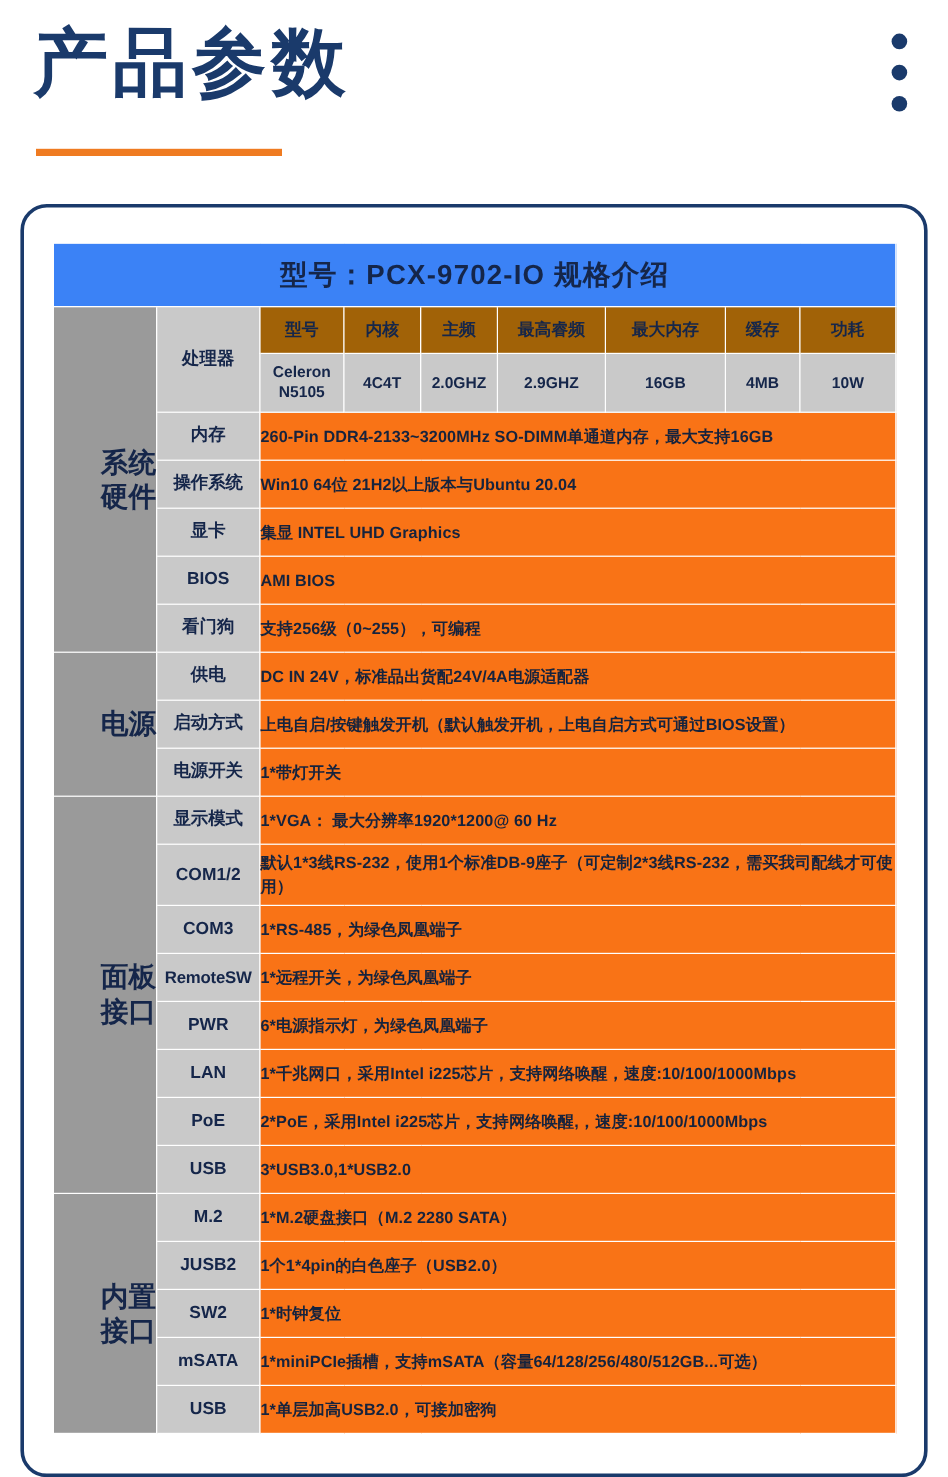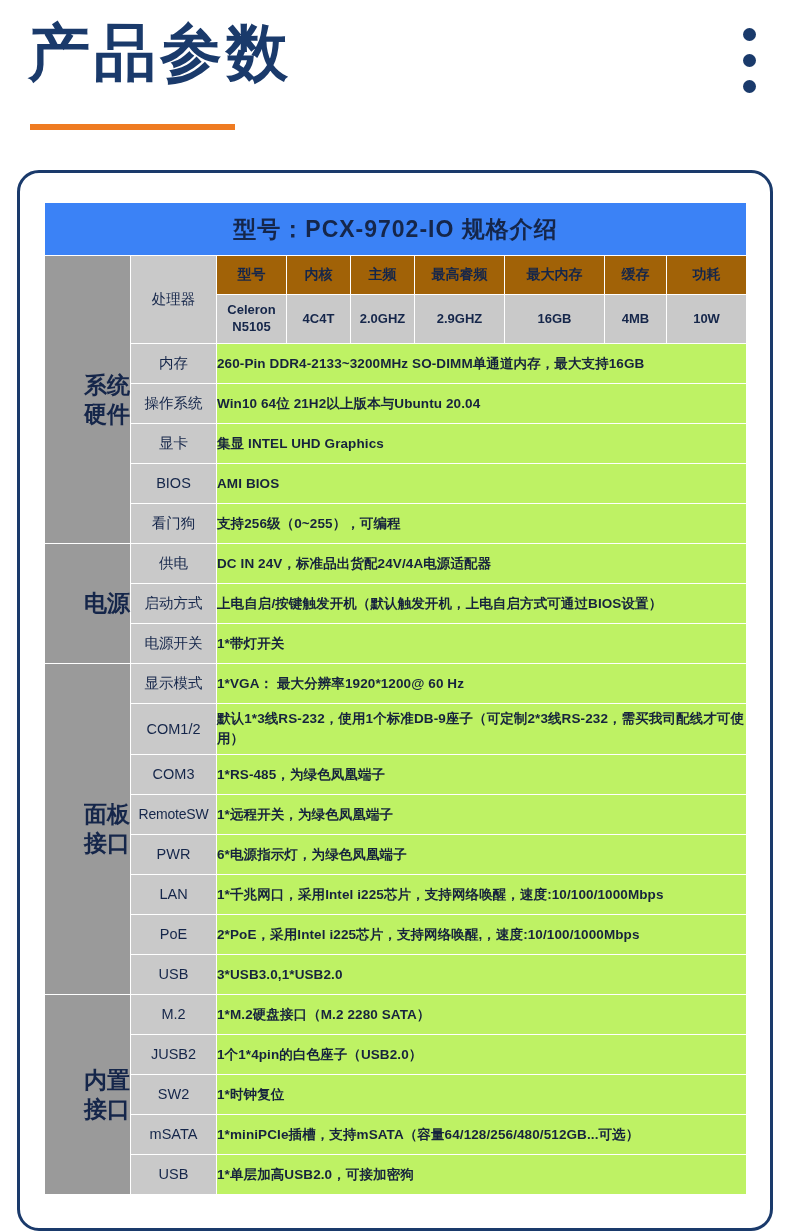--- a/index.html
+++ b/index.html
@@ -105,32 +105,32 @@
     font-size: 23px;
     font-weight: bold;
     line-height: 1.25;
     width: 86px;
   }
   .lbl {
     background: #c9c9c9;
     color: #15264a;
     text-align: center;
     font-size: 14.5px;
-    font-weight: normal;
+    font-weight: bold;
     width: 86px;
     height: 39px;
     padding: 3px 2px;
     line-height: 1.25;
   }
   .lbl.small {
     font-size: 14px;
     letter-spacing: -0.2px;
   }
   .val {
-    background: #bef264;
+    background: #f97316;
     color: #16233d;
     font-size: 13.5px;
     font-weight: bold;
     padding: 6px 8px;
     line-height: 1.45;
     letter-spacing: 0.1px;
   }
   .cpu-head {
     background: #a16207;
     color: #15264a;

